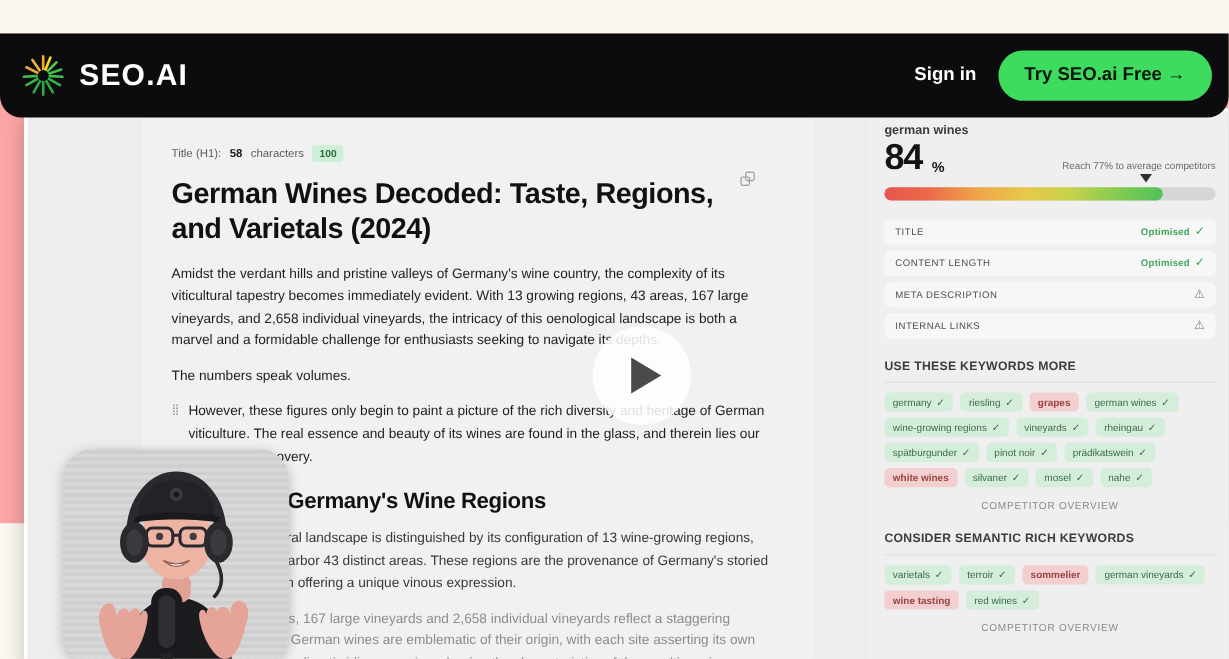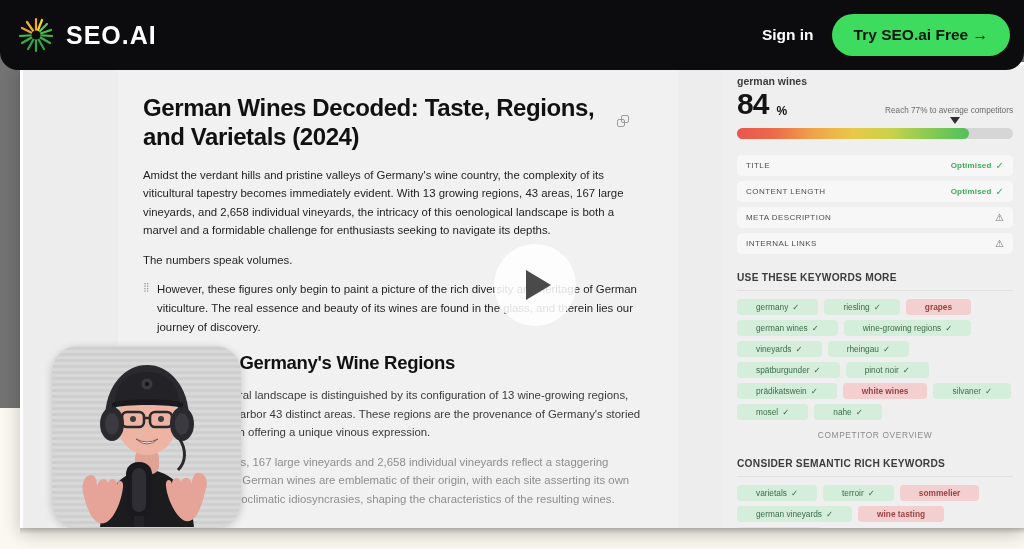--- a/index.html
+++ b/index.html
@@ -2,21 +2,21 @@
 <html><head>
 <meta charset="utf-8">
 <style>
   * { box-sizing: border-box; margin: 0; padding: 0; }
   html, body {
     width: 1024px; height: 549px;
     font-family: "Liberation Sans", sans-serif;
     background: #FBF7F1;
     overflow: hidden;
   }
-  #root { position: relative; width: 1024px; height: 408px; background: #737373; }
+  #root { position: relative; width: 1024px; height: 408px; background: #fca5a5; margin-top: 28px; }
 
   
   .navbar {
     position: absolute; left: 0; top: 0; width: 1024px; height: 70px;
     background: #0C0C0E;
     border-bottom-left-radius: 18px; border-bottom-right-radius: 18px;
     display: flex; align-items: center;
     z-index: 40;
   }
   .logo-wrap { display: flex; align-items: center; gap: 10px; margin-left: 16px; }
@@ -165,21 +165,21 @@
   .cr-check { color: #41A85C; font-size: 10px; line-height: 1; }
   .cr-warn { color: #757575; font-size: 10px; line-height: 1; }
 
   .section-head {
     margin-top: 18px; font-size: 10.2px; font-weight: 700; color: #3C3C3C;
     letter-spacing: .25px; padding-bottom: 7px; border-bottom: 1px solid #E0E0E0;
   }
   .tag-wrap { display: flex; flex-wrap: wrap; gap: 5px 6px; margin-top: 8px; }
   .tag {
     display: inline-flex; align-items: center; gap: 4px;
-    font-size: 8.3px; border-radius: 4px; padding: 3px 19px; cursor: pointer;
+    font-size: 8.3px; border-radius: 4px; padding: 3px 7px; cursor: pointer;
     white-space: nowrap;
   }
   .tag.good { background: #D4EEDB; color: #3C6B48; }
   .tag.bad  { background: #F3CFCF; color: #9A4343; font-weight: 600; }
   .tag .tick { font-size: 8.5px; color: #3C6B48; }
 
   .comp-overview {
     text-align: center; font-size: 8.4px; color: #8A8A8A; letter-spacing: .6px;
     margin-top: 10px;
   }
@@ -243,20 +243,26 @@
       <div class="doc-sheet">
 
         <span class="copy-icon">
             <i></i>
             <b></b>
           </span>
         <div class="doc-scrollbar"></div>
 
         <div class="doc-inner">
 
+          <div class="title-meta">
+            <span class="tm-label">Title (H1):</span>
+            <span class="tm-count">58</span>
+            <span class="tm-label">characters</span>
+            <span class="tm-score">100</span>
+          </div>
 
           <div class="doc-h1">German Wines Decoded: Taste, Regions, and Varietals (2024)</div>
 
           <div class="doc-p">Amidst the verdant hills and pristine valleys of Germany's wine country, the complexity of its viticultural tapestry becomes immediately evident. With 13 growing regions, 43 areas, 167 large vineyards, and 2,658 individual vineyards, the intricacy of this oenological landscape is both a marvel and a formidable challenge for enthusiasts seeking to navigate its depths.</div>
           <div class="doc-p">The numbers speak volumes.</div>
 
           <div class="doc-p bulleted">
             <span class="drag-handle">⣿</span>
             <span>However, these figures only begin to paint a picture of the rich diversity and heritage of German viticulture. The real essence and beauty of its wines are found in the glass, and therein lies our journey of discovery.</span>
           </div>

